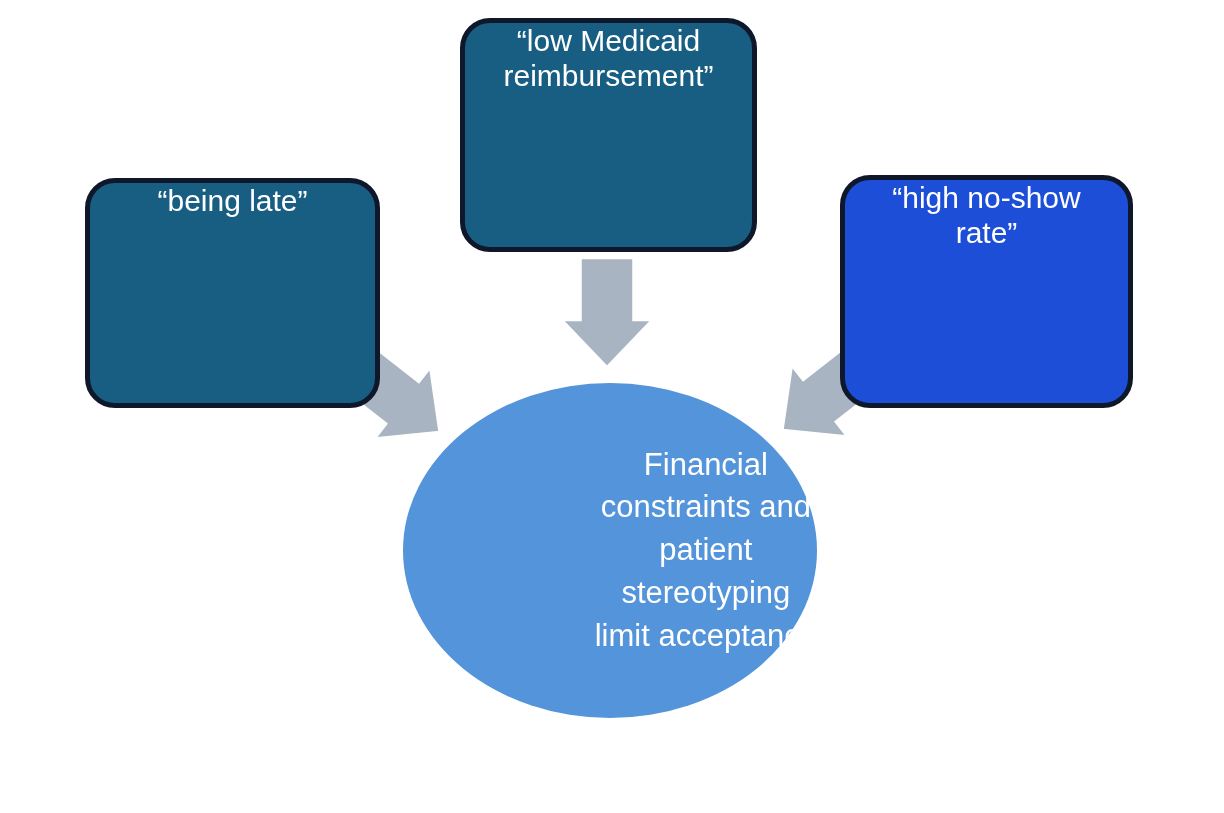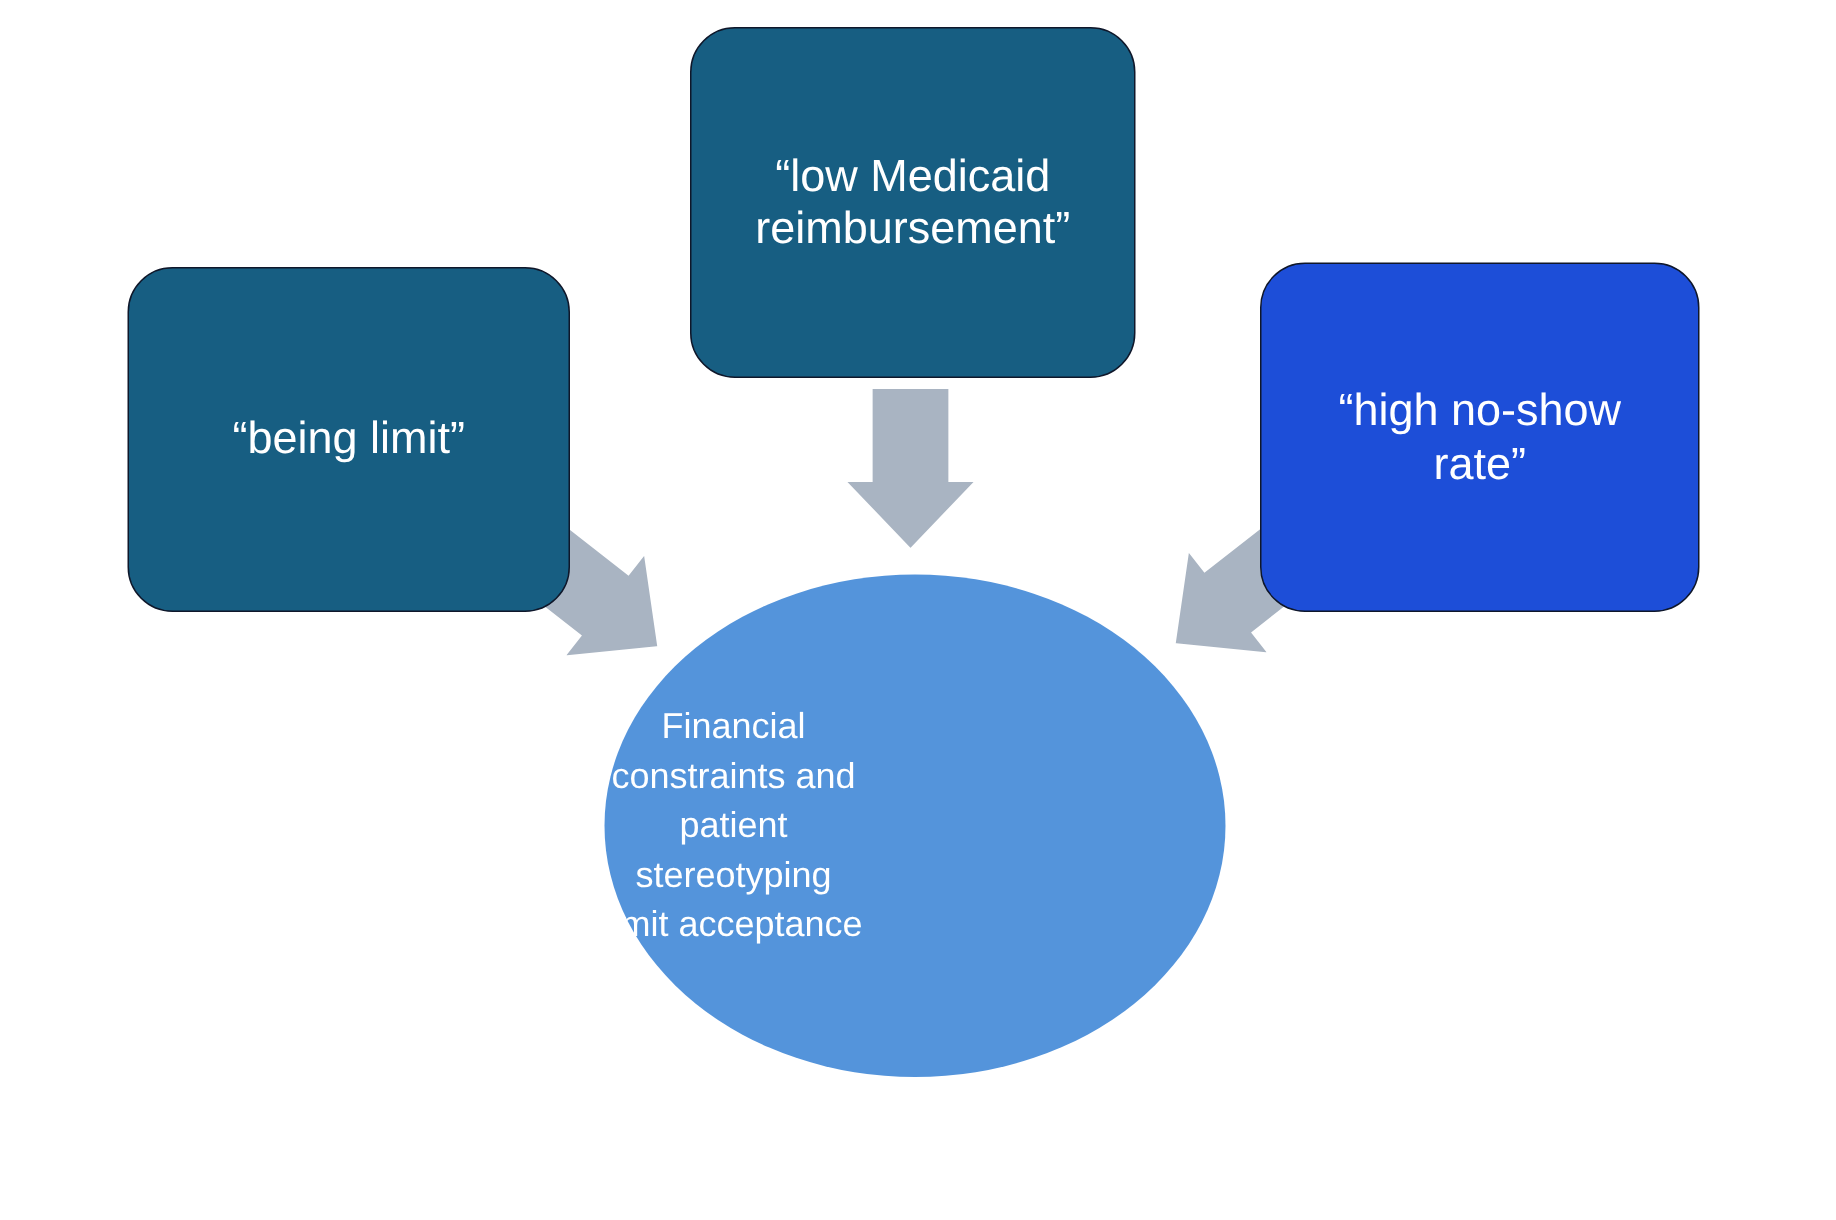--- a/index.html
+++ b/index.html
@@ -22,24 +22,24 @@
     z-index: 1;
   }
   .arrows-layer polygon {
     stroke: #ffffff;
     stroke-width: 2.5;
   }
   .cause-box {
     position: absolute;
     z-index: 2;
     box-sizing: border-box;
-    border: 1px solid #0f172a;
+    border: 5px solid #0f172a;
     border-radius: 30px;
     display: flex;
-    align-items: center;
+    align-items: flex-start;
     justify-content: center;
     text-align: center;
     color: #ffffff;
     font-size: 30px;
     line-height: 1.17;
   }
   .cause-box .label,
   .center-ellipse .label {
     white-space: pre-line;
   }
@@ -49,43 +49,43 @@
   .center-ellipse {
     position: absolute;
     z-index: 2;
     left: 403px;
     top: 383px;
     width: 414px;
     height: 335px;
     border-radius: 50%;
     display: flex;
     align-items: center;
-    justify-content: flex-start;
+    justify-content: flex-end;
     text-align: center;
     color: #ffffff;
-    font-size: 24px;
+    font-size: 31px;
     line-height: 1.38;
   }
 </style>
 </head>
 <body>
 
 <div class="canvas" style="background-color: rgb(255, 255, 255);">
 
   <svg class="arrows-layer" viewBox="0 0 1224 813" xmlns="http://www.w3.org/2000/svg">
 
     <polygon transform="translate(345,358) rotate(38)" points="0,-26.5 73,-26.5 73,-45 120,0 73,45 73,26.5 0,26.5" fill="#A9B4C2"></polygon>
 
     <polygon transform="translate(607,258) rotate(90)" points="0,-26.5 62,-26.5 62,-45 109,0 62,45 62,26.5 0,26.5" fill="#A9B4C2"></polygon>
 
     <polygon transform="translate(877,356) rotate(142)" points="0,-26.5 73,-26.5 73,-45 120,0 73,45 73,26.5 0,26.5" fill="#A9B4C2"></polygon>
   </svg>
 
   <div class="cause-box box-left" style="background-color: rgb(23, 94, 130);">
-    <span class="label">“being limit”</span>
+    <span class="label">“being late”</span>
   </div>
 
   <div class="cause-box box-top" style="background-color: rgb(23, 94, 130);">
     <span class="label">“low Medicaid
 reimbursement”</span>
   </div>
 
   <div class="cause-box box-right" style="background-color: #1d4ed8;">
     <span class="label">“high no-show
 rate”</span>

